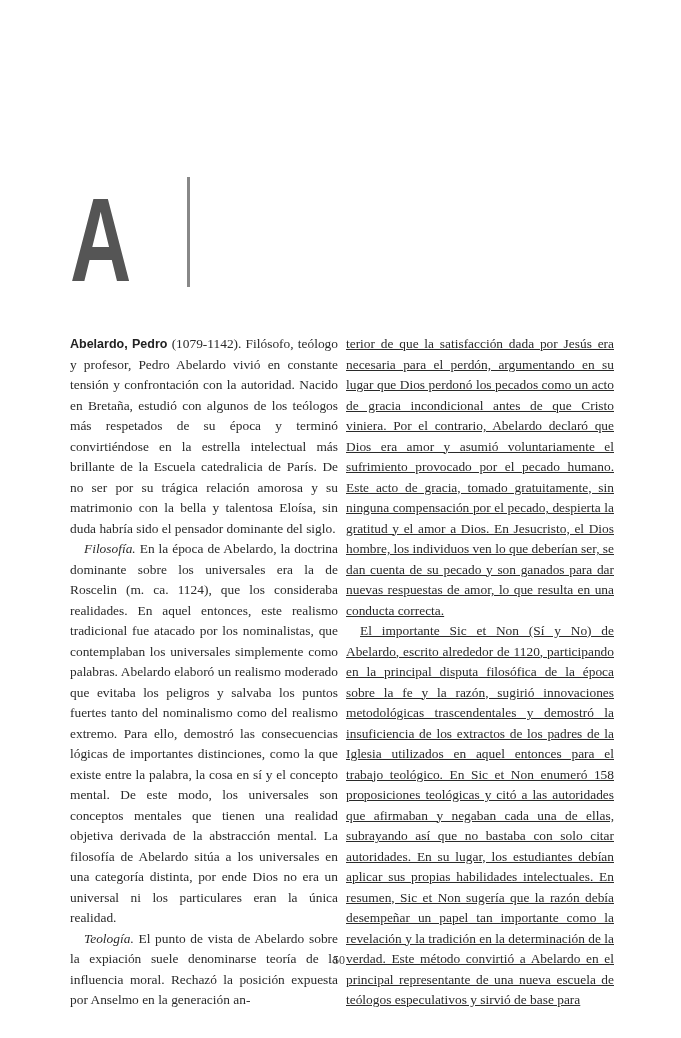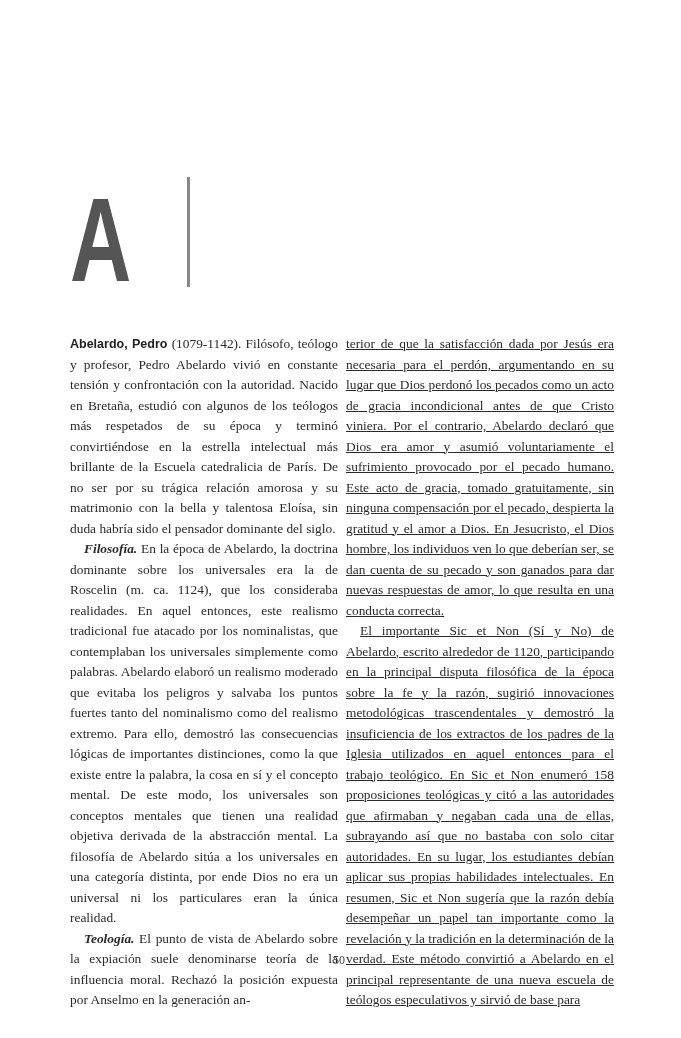--- a/index.html
+++ b/index.html
@@ -9,21 +9,21 @@
     font-weight:bold; font-size:118px; line-height:100px; color:#555; letter-spacing:-2px;
     transform:scaleX(0.72); transform-origin:left top; }
   .vrule { position:absolute; left:187px; top:177px; width:3px; height:110px; background:#888; }
   .col { position:absolute; top:334px; width:268px; font-size:13.4px; line-height:20.5px;
          text-align:justify; hyphens:auto; }
   .col.left { left:70px; }
   .col.right { left:346px;text-decoration:underline; }
   .col p { margin:0; text-indent:14px; }
   .col p.first { text-indent:0; }
   .headword { font-family:"Liberation Sans","DejaVu Sans",sans-serif; font-weight:bold; font-size:12.5px; color:#222; }
-  .subhead { font-style:italic; font-weight:bold; }
+  .subhead { font-style:italic; font-weight:normal; }
   .pagenum { position:absolute; left:333px; top:953px; font-size:12px; color:#444; }
 </style>
 </head>
 <body>
 
 <div class="big-letter">A</div>
 <div class="vrule"></div>
 
 <div class="col left">
   <p class="first"><span class="headword">Abelardo, Pedro</span> <span>(1079-1142). Filósofo, teólogo y profesor, Pedro Abelardo vivió en constante tensión y confrontación con la autoridad. Nacido en Bretaña, estudió con algunos de los teólogos más respetados de su época y terminó convirtiéndose en la estrella intelectual más brillante de la Escuela catedralicia de París. De no ser por su trágica relación amorosa y su matrimonio con la bella y talentosa Eloísa, sin duda habría sido el pensador dominante del siglo.</span></p>

